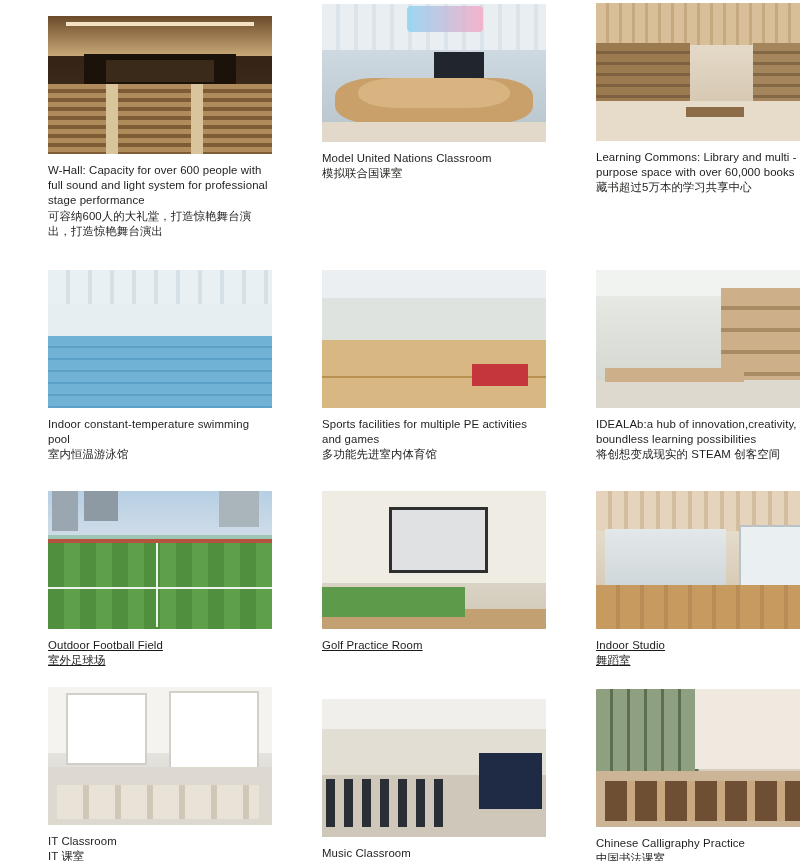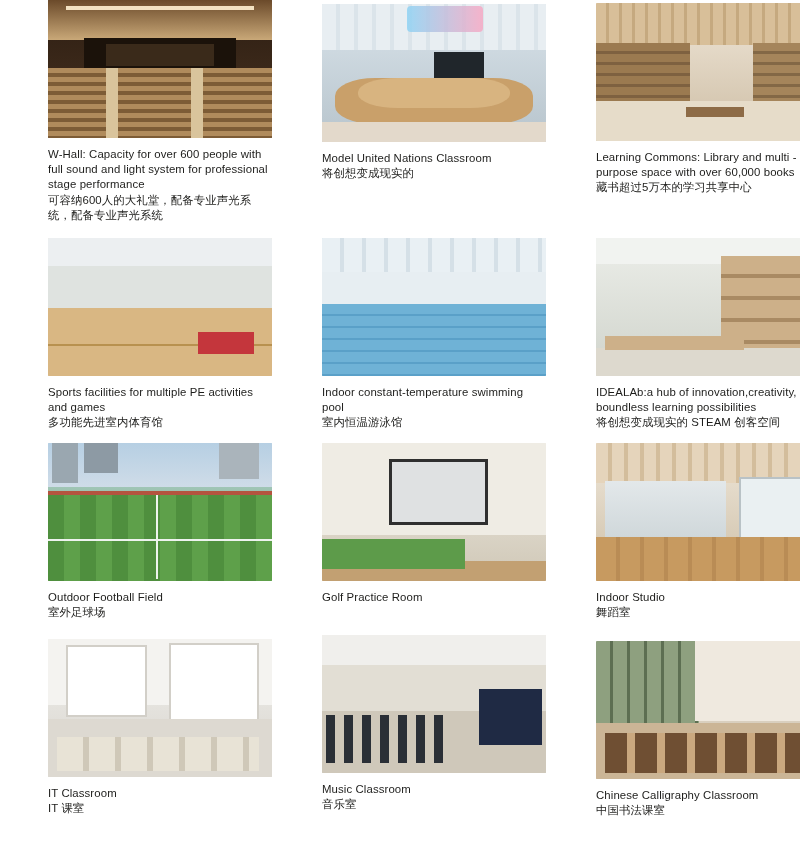--- a/index.html
+++ b/index.html
@@ -44,25 +44,25 @@
   .caption .cn {
     display: block;
     font-size: 11.4px;
     line-height: 15.6px;
     color: #1d1d1b;
   }
   
   .rowwrap { width: 800px; display: flex; }
   .r1 { margin-top: 0px; }
   .r2 { margin-top: 14px; }
-  .r3 { margin-top: 12px; }
+  .r3 { margin-top: 12px; text-decoration: underline; }
   .r4 { margin-top: 14px; }
 
   
-  .off-a { margin-top: 0; }
+  .off-a { margin-top: 16px; }
   .off-b { margin-top: 4px; }
   .off-c { margin-top: 3px; }
   .off-d { margin-top: 6px; }
 
   
   .p-auditorium { background: linear-gradient(#2c1d12, #4a3421); }
   .p-auditorium .ceil { position:absolute; left:0; top:0; width:100%; height:40px; background: linear-gradient(#6b4a2a,#c9a878); }
   .p-auditorium .ceil:after { content:""; position:absolute; left:8%; top:6px; width:84%; height:4px; background:#f3e2c2; }
   .p-auditorium .stage { position:absolute; left:16%; top:38px; width:68%; height:34px; background:#1b120a; }
   .p-auditorium .screen { position:absolute; left:26%; top:44px; width:48%; height:22px; background:#3a2a1a; }
@@ -152,79 +152,79 @@
       <div class="photo p-auditorium">
         <div class="ceil"></div>
           <div class="stage"></div>
           <div class="screen"></div>
         <div class="seats"></div>
         <div class="aisle" style="left:26%"></div>
           <div class="aisle" style="left:64%"></div>
       </div>
       <div class="caption">
         <span>W-Hall: Capacity for over 600 people with full sound and light system for professional stage performance</span>
-        <span class="cn">可容纳600人的大礼堂，配备专业声光系统，配备专业声光系统</span>
+        <span class="cn">可容纳600人的大礼堂，打造惊艳舞台演出，打造惊艳舞台演出</span>
       </div>
     </div>
 
     <div class="cell off-b">
       <div class="photo p-mun">
         <div class="ceil"></div>
           <div class="art"></div>
           <div class="tv"></div>
         <div class="desk"></div>
           <div class="desk2"></div>
           <div class="floor"></div>
       </div>
       <div class="caption">
         <span>Model United Nations Classroom</span>
-        <span class="cn">将创想变成现实的</span>
+        <span class="cn">模拟联合国课室</span>
       </div>
     </div>
 
     <div class="cell off-c">
       <div class="photo p-library">
         <div class="ceil"></div>
           <div class="shelfL"></div>
           <div class="shelfR"></div>
         <div class="floor"></div>
           <div class="tbl"></div>
       </div>
       <div class="caption">
         <span>Learning Commons: Library and multi -purpose space with over 60,000 books</span>
         <span class="cn">藏书超过5万本的学习共享中心</span>
       </div>
     </div>
   </div>
 
   <div class="rowwrap r2">
     <div class="cell off-a">
-      <div class="photo p-gym">
-        <div class="ceil"></div>
-          <div class="wall"></div>
-          <div class="floor"></div>
-        <div class="ln"></div>
-          <div class="tbl"></div>
-      </div>
-      <div class="caption">
-        <span>Sports facilities for multiple PE activities and games</span>
-        <span class="cn">多功能先进室内体育馆</span>
-      </div>
-    </div>
-
-    <div class="cell off-a">
       <div class="photo p-pool">
         <div class="ceil"></div>
           <div class="wall"></div>
           <div class="deck"></div>
           <div class="water"></div>
       </div>
       <div class="caption">
         <span>Indoor constant-temperature swimming pool</span>
         <span class="cn">室内恒温游泳馆</span>
+      </div>
+    </div>
+
+    <div class="cell off-a">
+      <div class="photo p-gym">
+        <div class="ceil"></div>
+          <div class="wall"></div>
+          <div class="floor"></div>
+        <div class="ln"></div>
+          <div class="tbl"></div>
+      </div>
+      <div class="caption">
+        <span>Sports facilities for multiple PE activities and games</span>
+        <span class="cn">多功能先进室内体育馆</span>
       </div>
     </div>
 
     <div class="cell off-a">
       <div class="photo p-idealab">
         <div class="ceil"></div>
           <div class="shelf"></div>
           <div class="floor"></div>
           <div class="tbl"></div>
       </div>
@@ -309,19 +309,19 @@
     </div>
 
     <div class="cell off-d">
       <div class="photo p-calli">
         <div class="win2"></div>
           <div class="wall"></div>
           <div class="floor"></div>
           <div class="desks2"></div>
       </div>
       <div class="caption">
-        <span>Chinese Calligraphy Classroom</span>
+        <span>Chinese Calligraphy Practice</span>
         <span class="cn">中国书法课室</span>
       </div>
     </div>
   </div>
 
 </div>
 
 </body></html>

